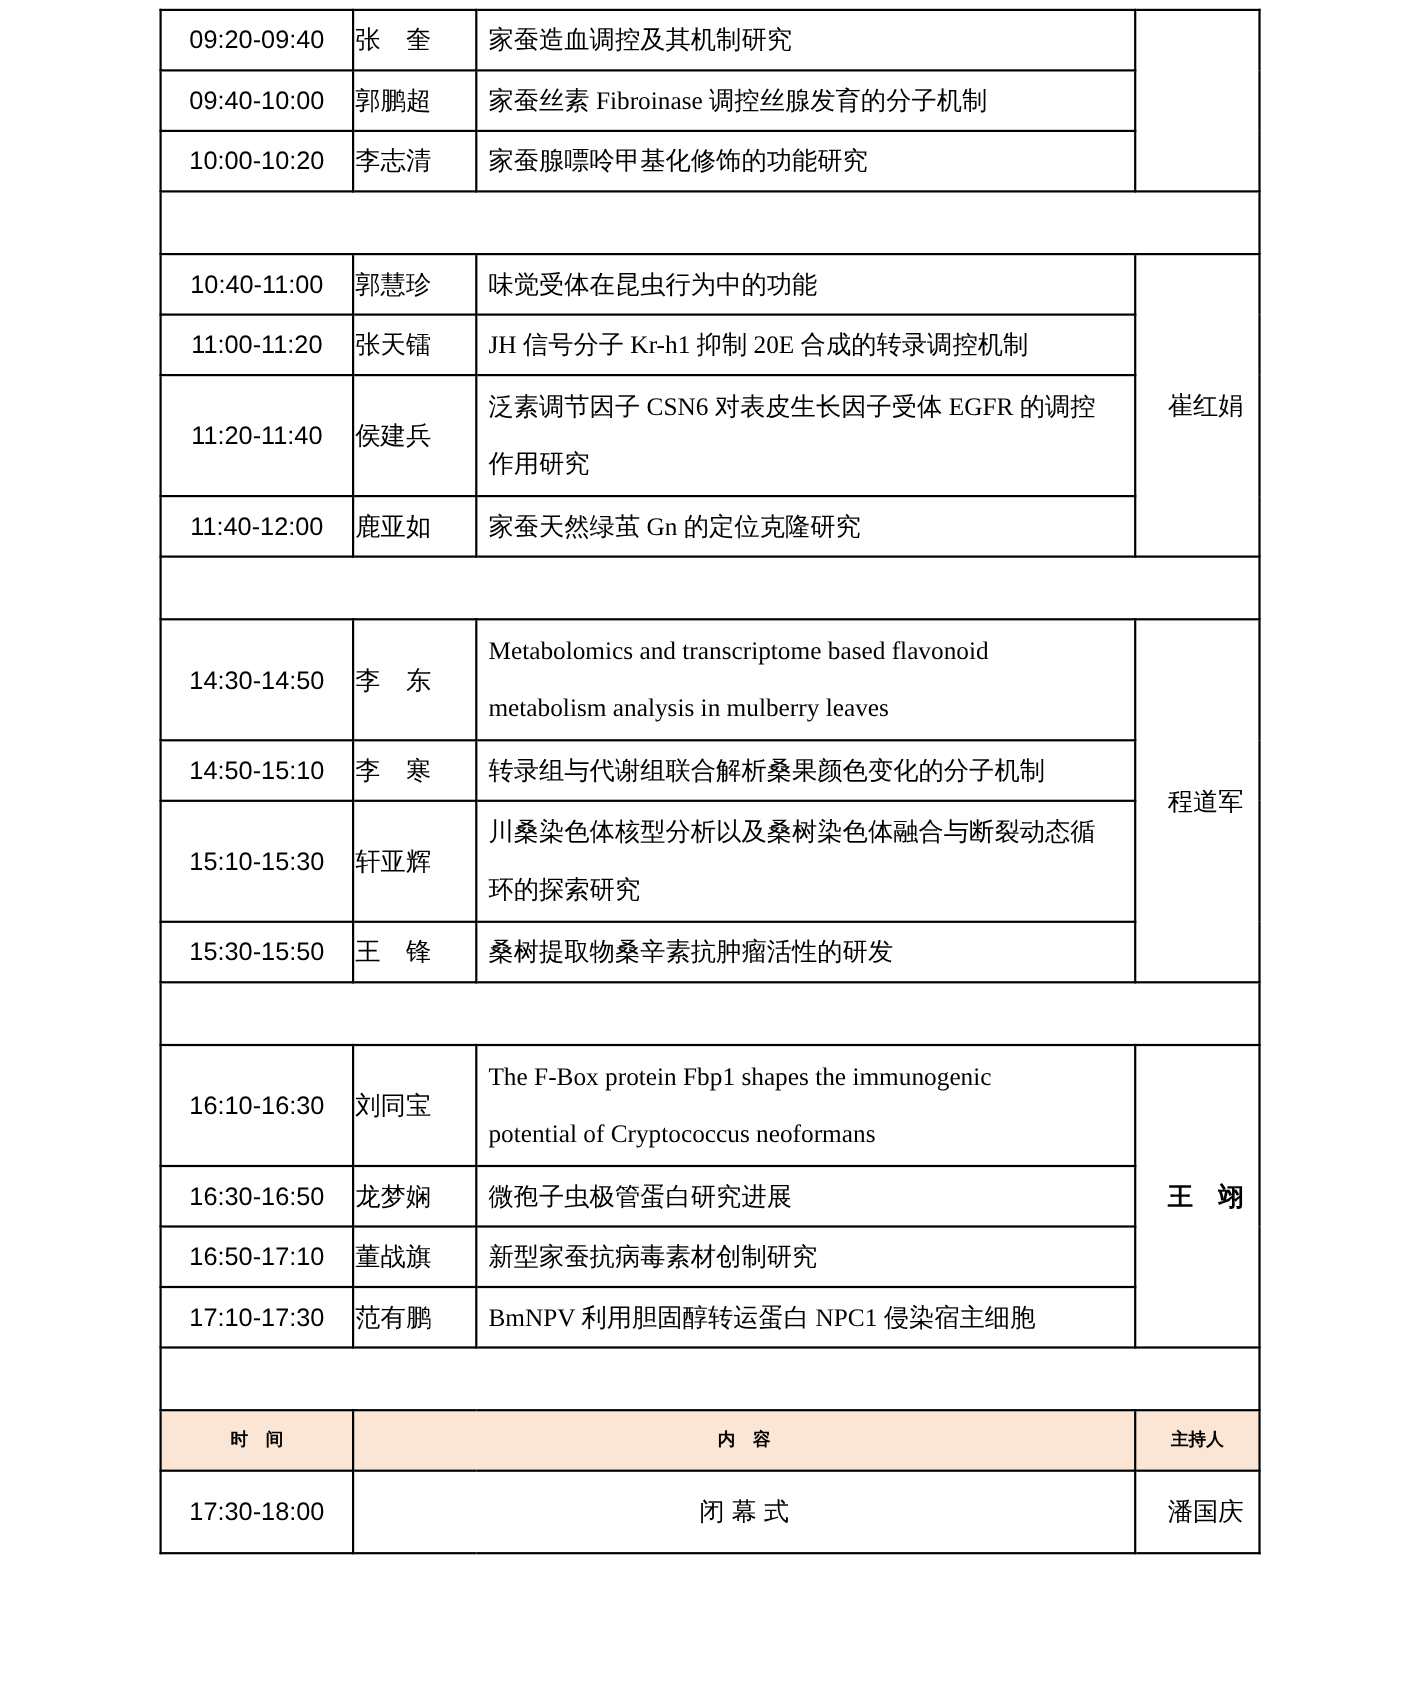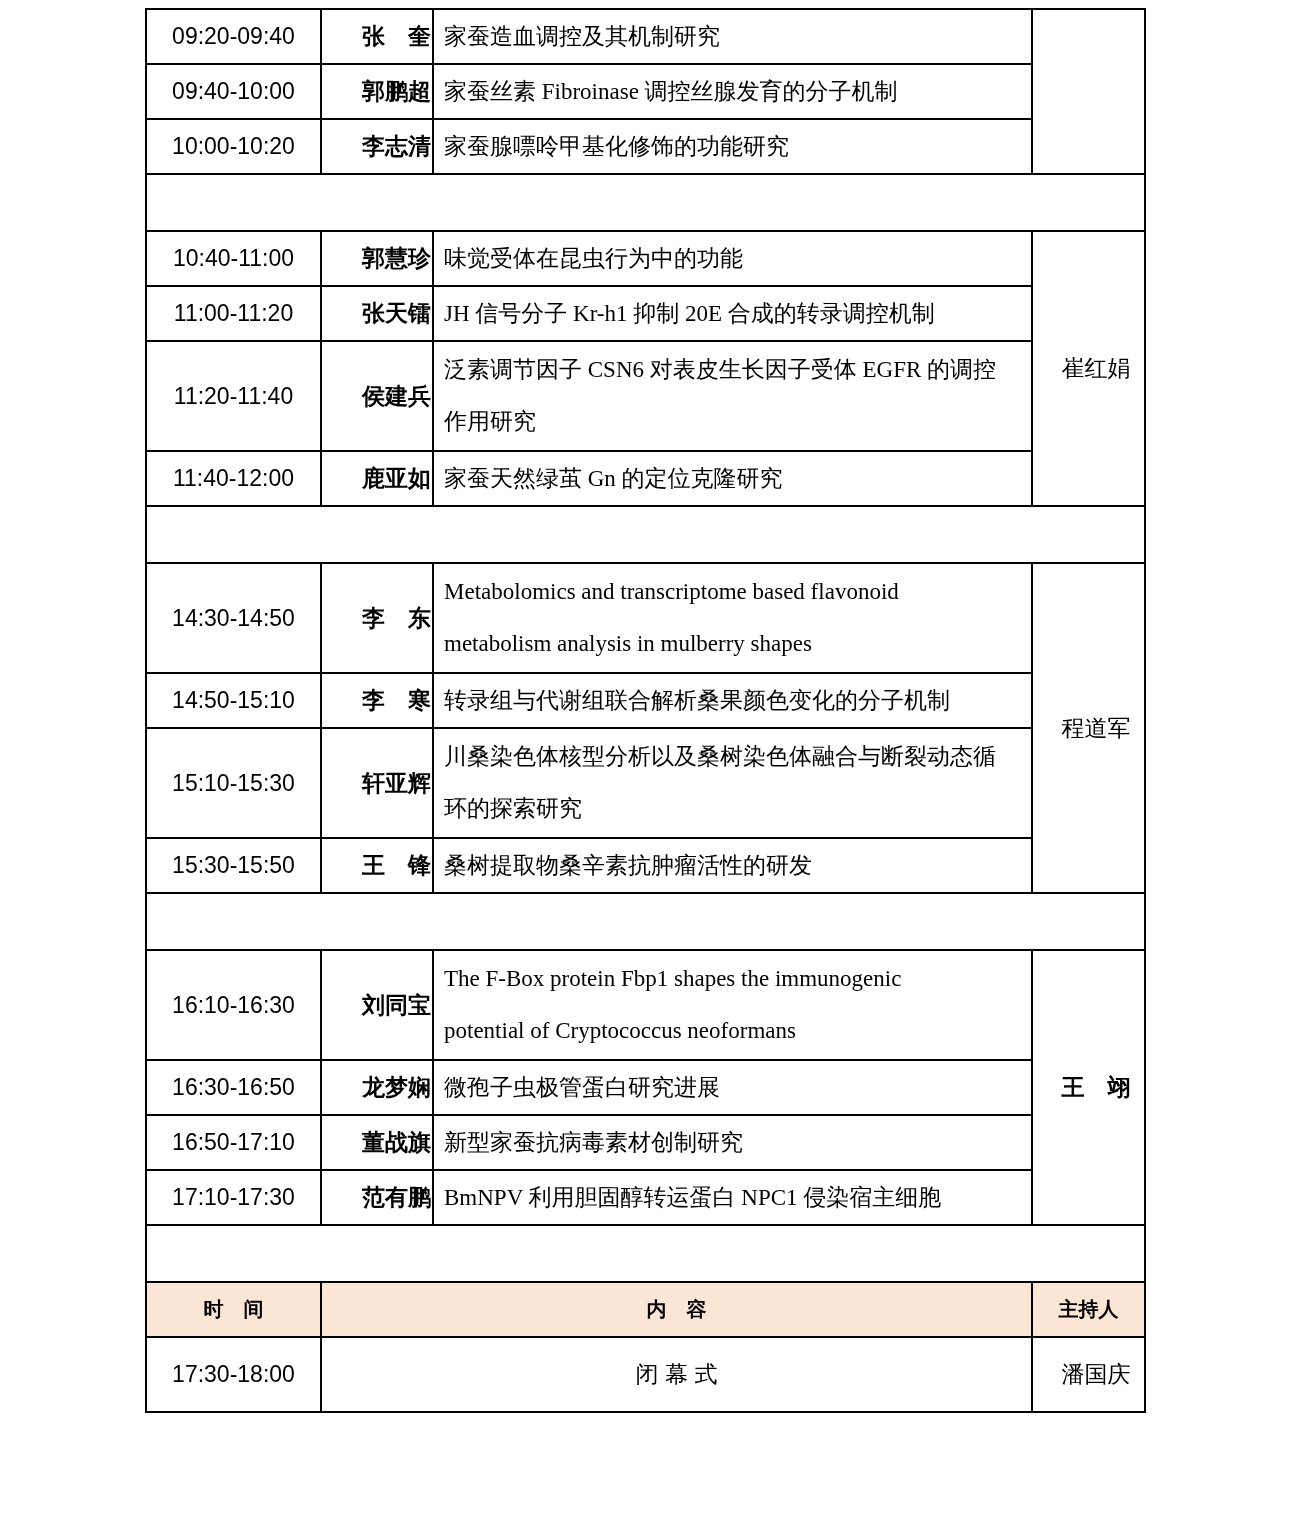--- a/index.html
+++ b/index.html
@@ -35,37 +35,37 @@
     vertical-align: middle;
     overflow: hidden;
   }
   tr.r-single { height: 55px; }
   tr.r-double { height: 110px; }
   tr.r-gap    { height: 57px; }
   tr.r-header { height: 55px; }
   tr.r-close  { height: 75px; margin-left: 48px; }
 
   td.time { text-align: center; }
-  td.name { text-align: right; font-weight: bold; }
+  td.name { text-align: left; }
   td.topic {
     text-align: left;
     padding: 0 10px;
     white-space: pre-line;
     line-height: 52px;
     font-family: Liberation Serif, serif;
   }
   td.host { text-align: center; padding-left: 16px; }
   td.host.bold { font-weight: bold; }
   td.gapcell { background: #ffffff; }
 
   tr.r-header th {
     background: var(--header-bg, #fbe5d5);
     font-weight: bold;
     text-align: center;
-    font-size: 20px;
+    font-size: 16px;
   }
   td.center { text-align: center; }
 </style>
 </head>
 <body>
 
 <div class="page">
   <table class="sched">
     <colgroup>
       <col class="c-time">
@@ -120,21 +120,21 @@
       </tr>
 
       <tr class="r-gap">
         <td class="gapcell" colspan="4"></td>
       </tr>
 
       <tr class="r-double">
         <td class="time">14:30-14:50</td>
         <td class="name">李　东</td>
         <td class="topic">Metabolomics and transcriptome based flavonoid
-metabolism analysis in mulberry shapes</td>
+metabolism analysis in mulberry leaves</td>
         <td class="host" rowspan="4">程道军</td>
       </tr>
       <tr class="r-single">
         <td class="time">14:50-15:10</td>
         <td class="name">李　寒</td>
         <td class="topic">转录组与代谢组联合解析桑果颜色变化的分子机制</td>
       </tr>
       <tr class="r-double">
         <td class="time">15:10-15:30</td>
         <td class="name">轩亚辉</td>

